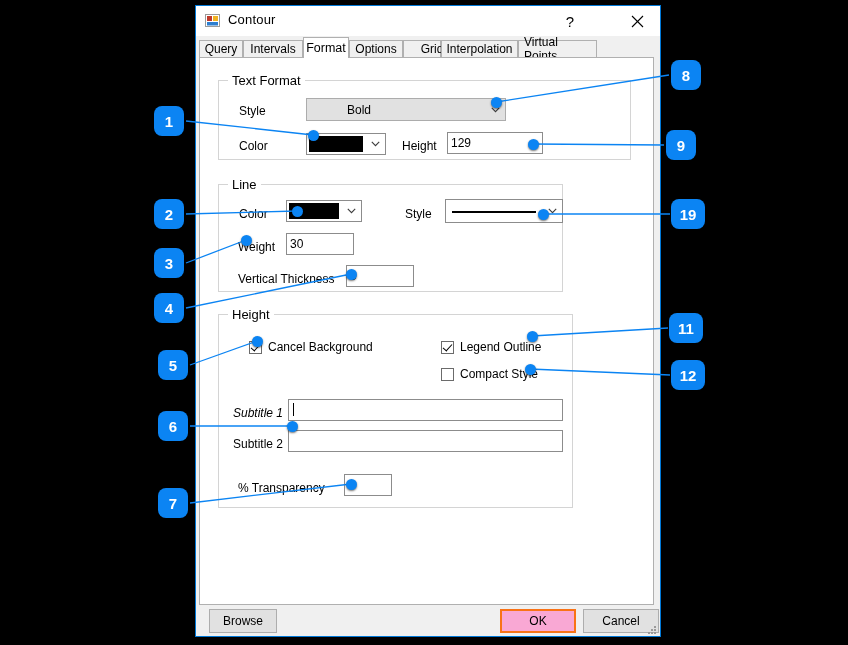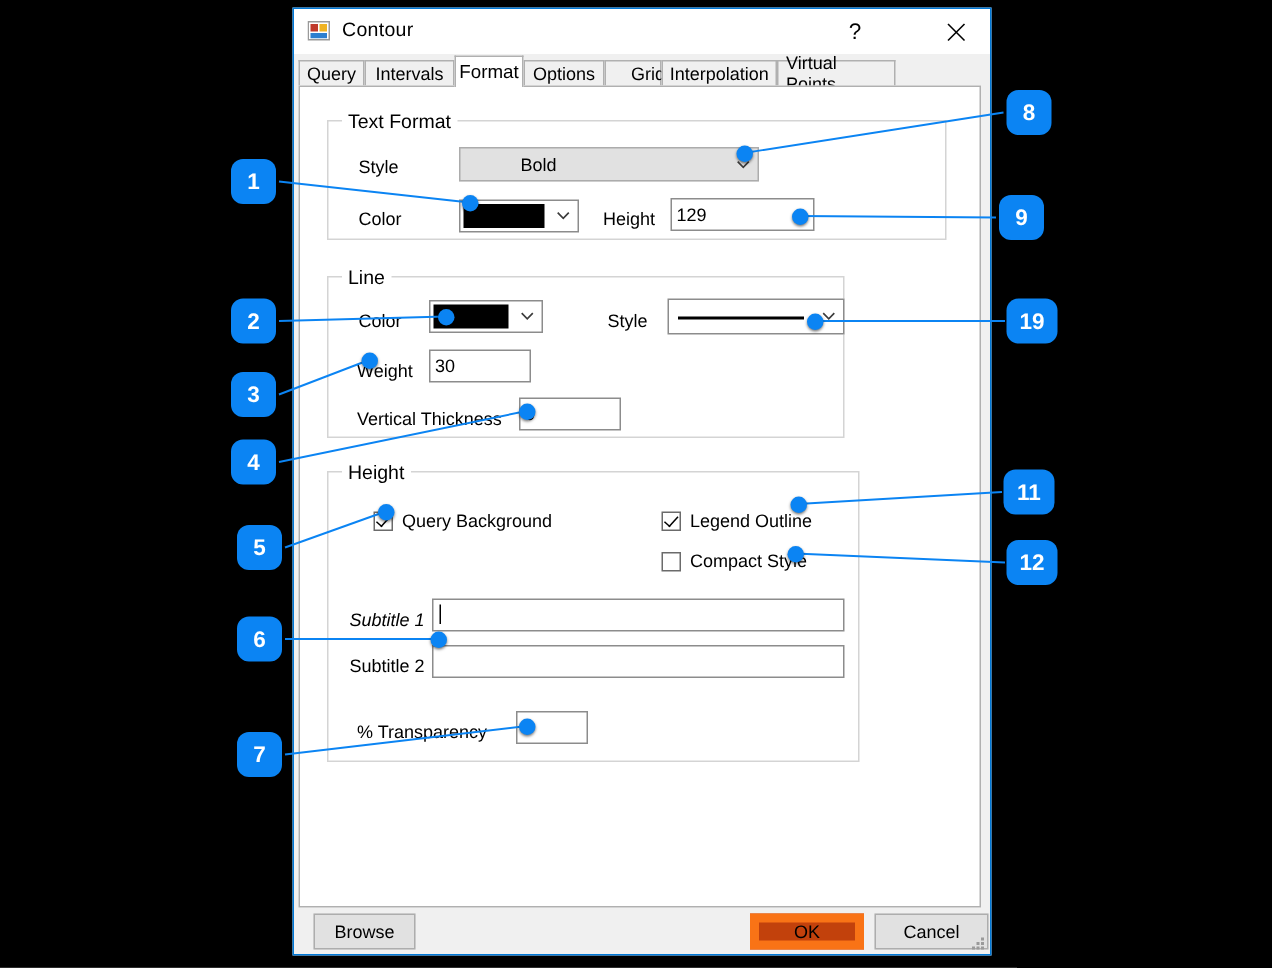--- a/index.html
+++ b/index.html
@@ -197,22 +197,22 @@
   .btn {
     position: absolute;
     background: #e1e1e1;
     border: 1px solid #adadad;
     box-sizing: border-box;
     font-size: 12px; color: #000;
     display: flex; align-items: center; justify-content: center;
     cursor: default;
   }
   .btn.default {
-    border: 6px solid #f97316;
-    background: #c2410c;
+    border: 2px solid #f97316;
+    background: #f9a8d4;
   }
 
   
   #grip {
     position: absolute; right: 3px; bottom: 3px;
     width: 12px; height: 12px;
   }
 
   
   #annots {
@@ -325,21 +325,21 @@
 
         <span class="lbl" style="left:19px; top:87px;">Vertical Thickness</span>
         <div class="tbox" style="left:127px; top:80px; width:68px; height:22px;">0</div>
       </div>
 
       <div class="group" style="left:18px; top:256px; width:355px; height:194px;">
         <span class="group-title">Height</span>
 
         <div class="cbwrap" style="left:30px; top:25px;">
           <span class="cbbox checked"></span>
-          <span>Query Background</span>
+          <span>Cancel Background</span>
         </div>
 
         <div class="cbwrap" style="left:222px; top:25px;">
           <span class="cbbox checked"></span>
           <span>Legend Outline</span>
         </div>
 
         <div class="cbwrap" style="left:222px; top:52px;">
           <span class="cbbox"></span>
           <span>Compact Style</span>

